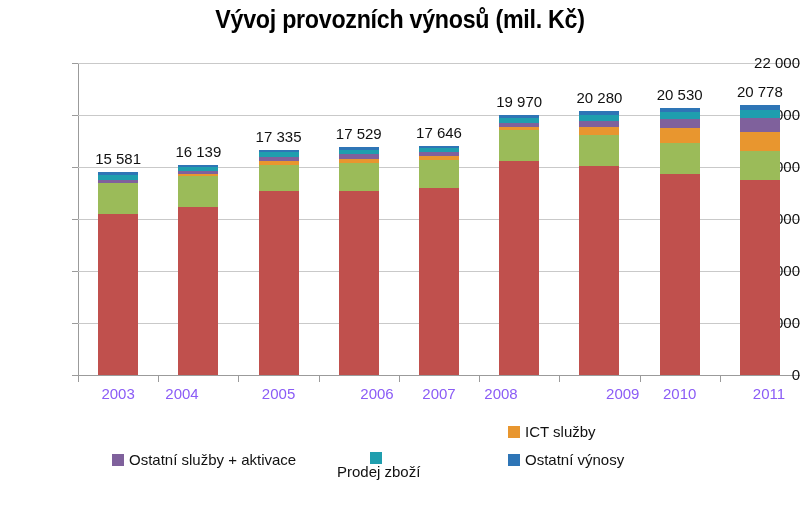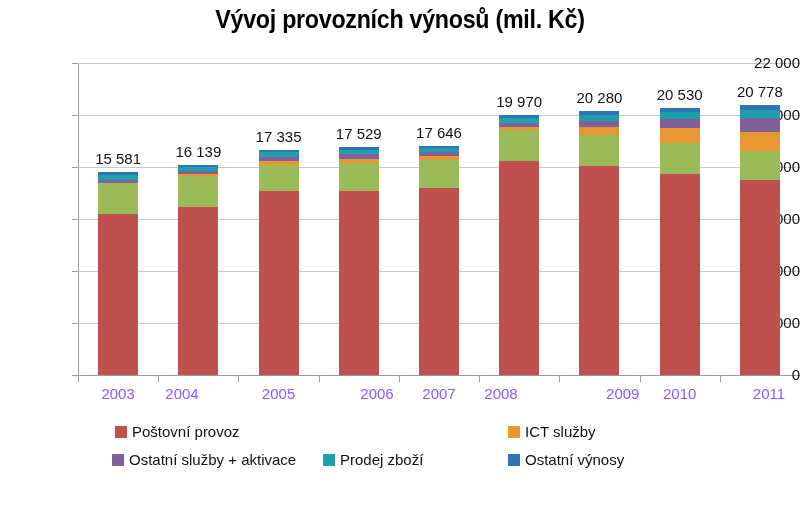--- a/index.html
+++ b/index.html
@@ -228,33 +228,29 @@
       <div class="xlabel" style="left: 238.556px; width: 80px;">2005</div>
       <div class="xlabel" style="left: 337px; width: 80px;">2006</div>
       <div class="xlabel" style="left: 399px; width: 80px;">2007</div>
       <div class="xlabel" style="left: 461px; width: 80px;">2008</div>
       <div class="xlabel" style="left: 559.444px; width: 80px; text-align: right;">2009</div>
       <div class="xlabel" style="left: 639.667px; width: 80px;">2010</div>
       <div class="xlabel" style="left: 729px; width: 80px;">2011</div>
     </div>
 
   <div id="legend">
-      <div class="legend-item" style="left: 115px; top: 4px;">
-        <span class="swatch" style="background: rgb(192, 80, 77);"></span>
-        <span>Poštovní provoz</span>
-      </div>
       <div class="legend-item" style="left: 508px; top: 4px;">
         <span class="swatch" style="background: rgb(232, 150, 47);"></span>
         <span>ICT služby</span>
       </div>
       <div class="legend-item" style="left: 112px; top: 32px;">
         <span class="swatch" style="background: rgb(127, 97, 156);"></span>
         <span>Ostatní služby + aktivace</span>
       </div>
-      <div class="legend-item" style="left: 323px; top: 32px;">
+      <div class="legend-item" style="left: 337px; top: 32px; flex-direction: column;">
         <span class="swatch" style="background: rgb(31, 158, 174);"></span>
         <span>Prodej zboží</span>
       </div>
       <div class="legend-item" style="left: 508px; top: 32px;">
         <span class="swatch" style="background: rgb(46, 117, 182);"></span>
         <span>Ostatní výnosy</span>
       </div>
     </div>
 
 </div>

